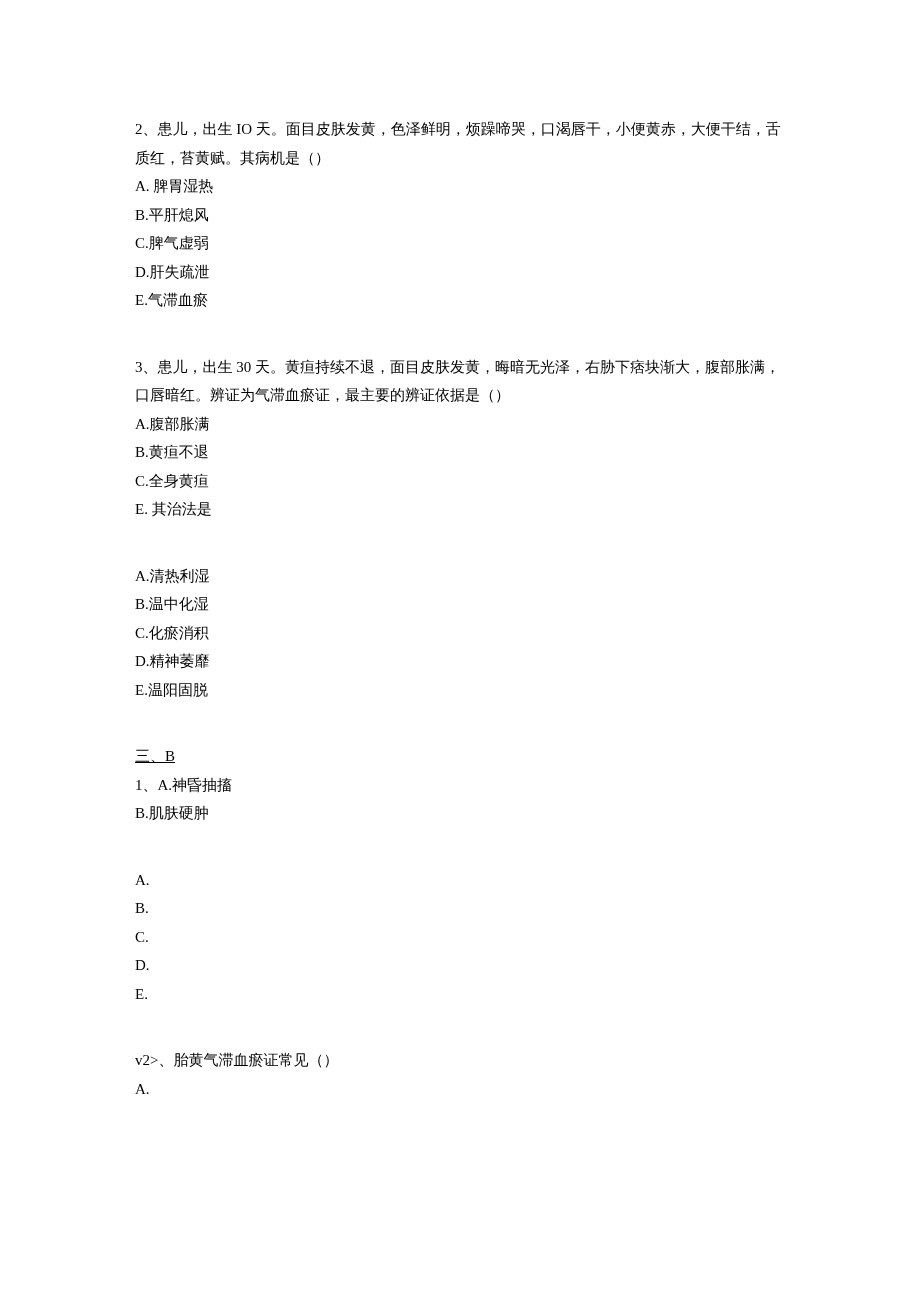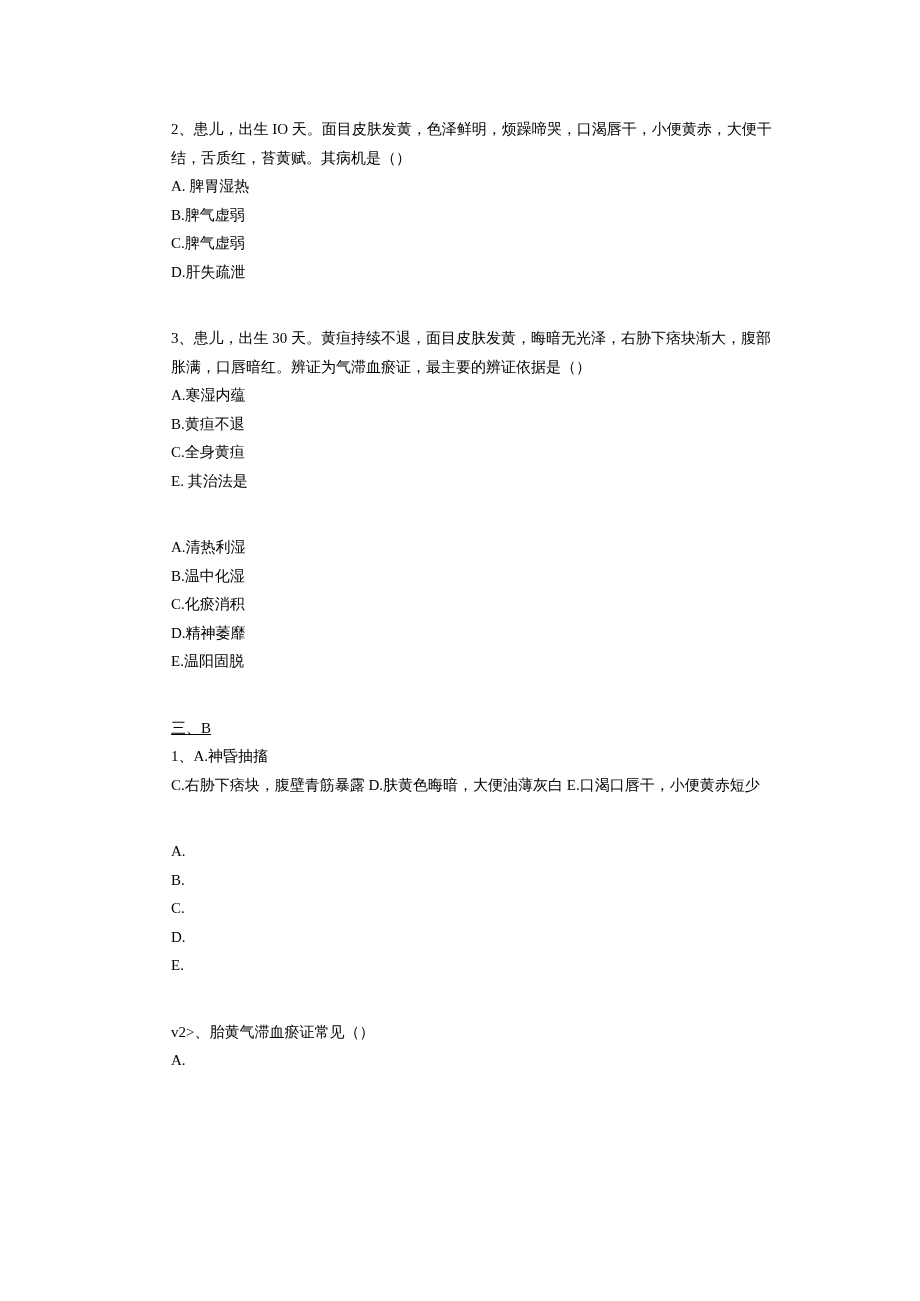--- a/index.html
+++ b/index.html
@@ -11,64 +11,64 @@
       font-family: "SimSun", "宋体", serif;
       font-size: 15px;
       line-height: 1.9;
       color: #000;
       background: #fff;
       padding: 115px 135px 60px 135px;
       width: 920px;
     }
     .question-block {
       margin-bottom: 38px;
-      margin-left: 36px;
     }
     .question-text {
       word-wrap: break-word;
     }
     .option {
       display: block;
     }
     .section-header {
       margin-bottom: 0;
       text-decoration: underline;
     }
   </style>
 </head>
 <body>
 
 <div class="question-block">
   <div class="question-text">2、患儿，出生 IO 天。面目皮肤发黄，色泽鲜明，烦躁啼哭，口渴唇干，小便黄赤，大便干结，舌质红，苔黄赋。其病机是（）</div>
   <div class="option">A. 脾胃湿热</div>
-  <div class="option">B.脾气虚弱</div>
+  <div class="option">B.平肝熄风</div>
   <div class="option">C.脾气虚弱</div>
   <div class="option">D.肝失疏泄</div>
+  <div class="option">E.气滞血瘀</div>
 </div>
 
 <div class="question-block">
   <div class="question-text">3、患儿，出生 30 天。黄疸持续不退，面目皮肤发黄，晦暗无光泽，右胁下痞块渐大，腹部胀满，口唇暗红。辨证为气滞血瘀证，最主要的辨证依据是（）</div>
-  <div class="option">A.寒湿内蕴</div>
+  <div class="option">A.腹部胀满</div>
   <div class="option">B.黄疸不退</div>
   <div class="option">C.全身黄疸</div>
   <div class="option">E. 其治法是</div>
 </div>
 
 <div class="question-block">
   <div class="option">A.清热利湿</div>
   <div class="option">B.温中化湿</div>
   <div class="option">C.化瘀消积</div>
   <div class="option">D.精神萎靡</div>
   <div class="option">E.温阳固脱</div>
 </div>
 
 <div class="question-block">
   <div class="section-header">三、B</div>
   <div class="option">1、A.神昏抽搐</div>
-  <div class="option">C.右胁下痞块，腹壁青筋暴露 D.肤黄色晦暗，大便油薄灰白 E.口渴口唇干，小便黄赤短少</div>
+  <div class="option">B.肌肤硬肿</div>
 </div>
 
 <div class="question-block">
   <div class="option">A.</div>
   <div class="option">B.</div>
   <div class="option">C.</div>
   <div class="option">D.</div>
   <div class="option">E.</div>
 </div>
 

